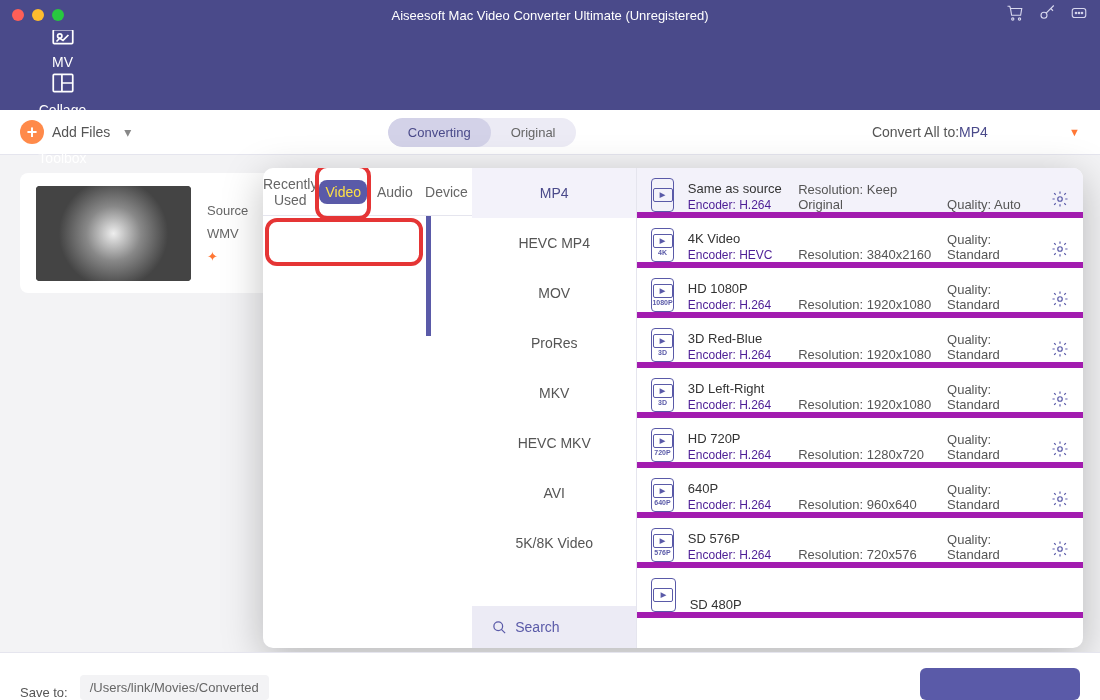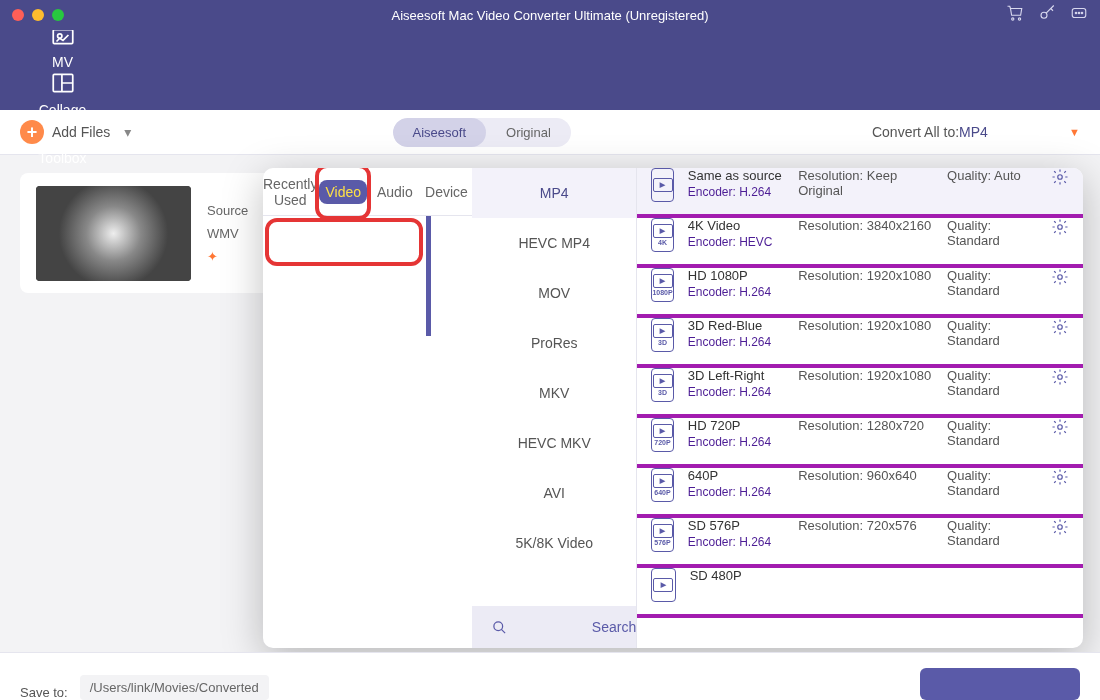--- a/index.html
+++ b/index.html
@@ -42,24 +42,24 @@
   
   .popover { position: absolute; top: 168px; left: 263px; width: 820px; height: 480px; background: #fff; border-radius: 10px; box-shadow: 0 10px 40px rgba(0,0,0,0.25); display: flex; flex-direction: row; overflow: hidden; }
   .pop-tabs { height: 48px; display: flex; align-items: center; border-bottom: 1px solid #e5e5ee; }
   .pop-tab { flex: 1; text-align: center; font-size: 14px; color: #666; height: 100%; display:flex; align-items:center; justify-content:center; cursor:pointer; }
   .pop-tab.active { background: #5a5aa8; color: #fde047; border-radius: 8px; margin: 16px 2px; height: 24px; }
   .pop-body { flex: 1; display: flex; overflow: hidden; }
   .fmt-list { width: 165px; border-right: 1px solid #e5e5ee; display:flex; flex-direction:column; overflow-y:auto; }
   .fmt-item { height: 50px; display:flex; align-items:center; justify-content:center; font-size:14px; color:#555; cursor:pointer; border-bottom: 0px solid #eee; }
   .fmt-item.sel { background:#f3f2fa; color:#4a4a8a; font-weight:500; }
   .fmt-item.scroll-ind { position:absolute; left:163px; top:48px; width:5px; height:120px; background:#5a5aa8; }
-  .fmt-search { margin-top:auto; height:42px; background:#ecebf5; display:flex; align-items:center; justify-content:space-between; gap:8px; color:#5a5aa8; font-size:14px; cursor:pointer;padding-left:20px; }
+  .fmt-search { margin-top:auto; height:42px; background:#ecebf5; display:flex; align-items:center; justify-content:flex-start; gap:8px; color:#5a5aa8; font-size:14px; cursor:pointer;padding-left:20px; }
 
   .preset-list { flex:1; overflow-y:auto; }
-  .preset { height:50px; display:flex; align-items:flex-start; padding:0 14px; gap:14px; border-bottom:4px solid #a21caf; cursor:pointer; }
+  .preset { height:50px; display:flex; align-items:flex-end; padding:0 14px; gap:14px; border-bottom:6px solid #a21caf; cursor:pointer; }
   .preset:hover, .preset.sel { background:#f3f2fa; }
   .preset .pic { width:34px; height:34px; border:1.5px solid #5a5aa8; border-radius:4px; display:flex; flex-direction:column; align-items:center; justify-content:center; color:#5a5aa8; font-size:7px; font-weight:bold; }
   .preset .pic .top { width:20px; height:14px; border:1.5px solid #5a5aa8; border-radius:2px; margin-bottom:1px; display:flex; align-items:center; justify-content:center;}
   .preset .meta { display:flex; flex-direction:column; gap:2px; width:150px; }
   .preset .name { font-size:13px; color:#333; }
   .preset .enc { font-size:12px; color:#4c1d95; }
   .preset .res { width:210px; font-size:13px; color:#555; }
   .preset .qual { width:140px; font-size:13px; color:#555; }
   .preset .gear { color:#5a5aa8; cursor:pointer; }
   .preset .gear svg { width:18px; height:18px; }
@@ -136,21 +136,21 @@
   </div>
 </div>
 
 <div class="toolbar">
   <div class="add-files">
     <span class="plus">+</span>
     <span>Add Files</span>
     <span class="chev">▾</span>
   </div>
   <div class="seg">
-    <span class="active">Aiseesoft</span>
+    <span class="active">Converting</span>
     <span>Original</span>
   </div>
   <div class="convert-all">
     <span>Convert All to:</span>
     <span class="sel">MP4</span>
     <span class="caret">▼</span>
   </div>
 </div>
 
 <div class="filerow">

